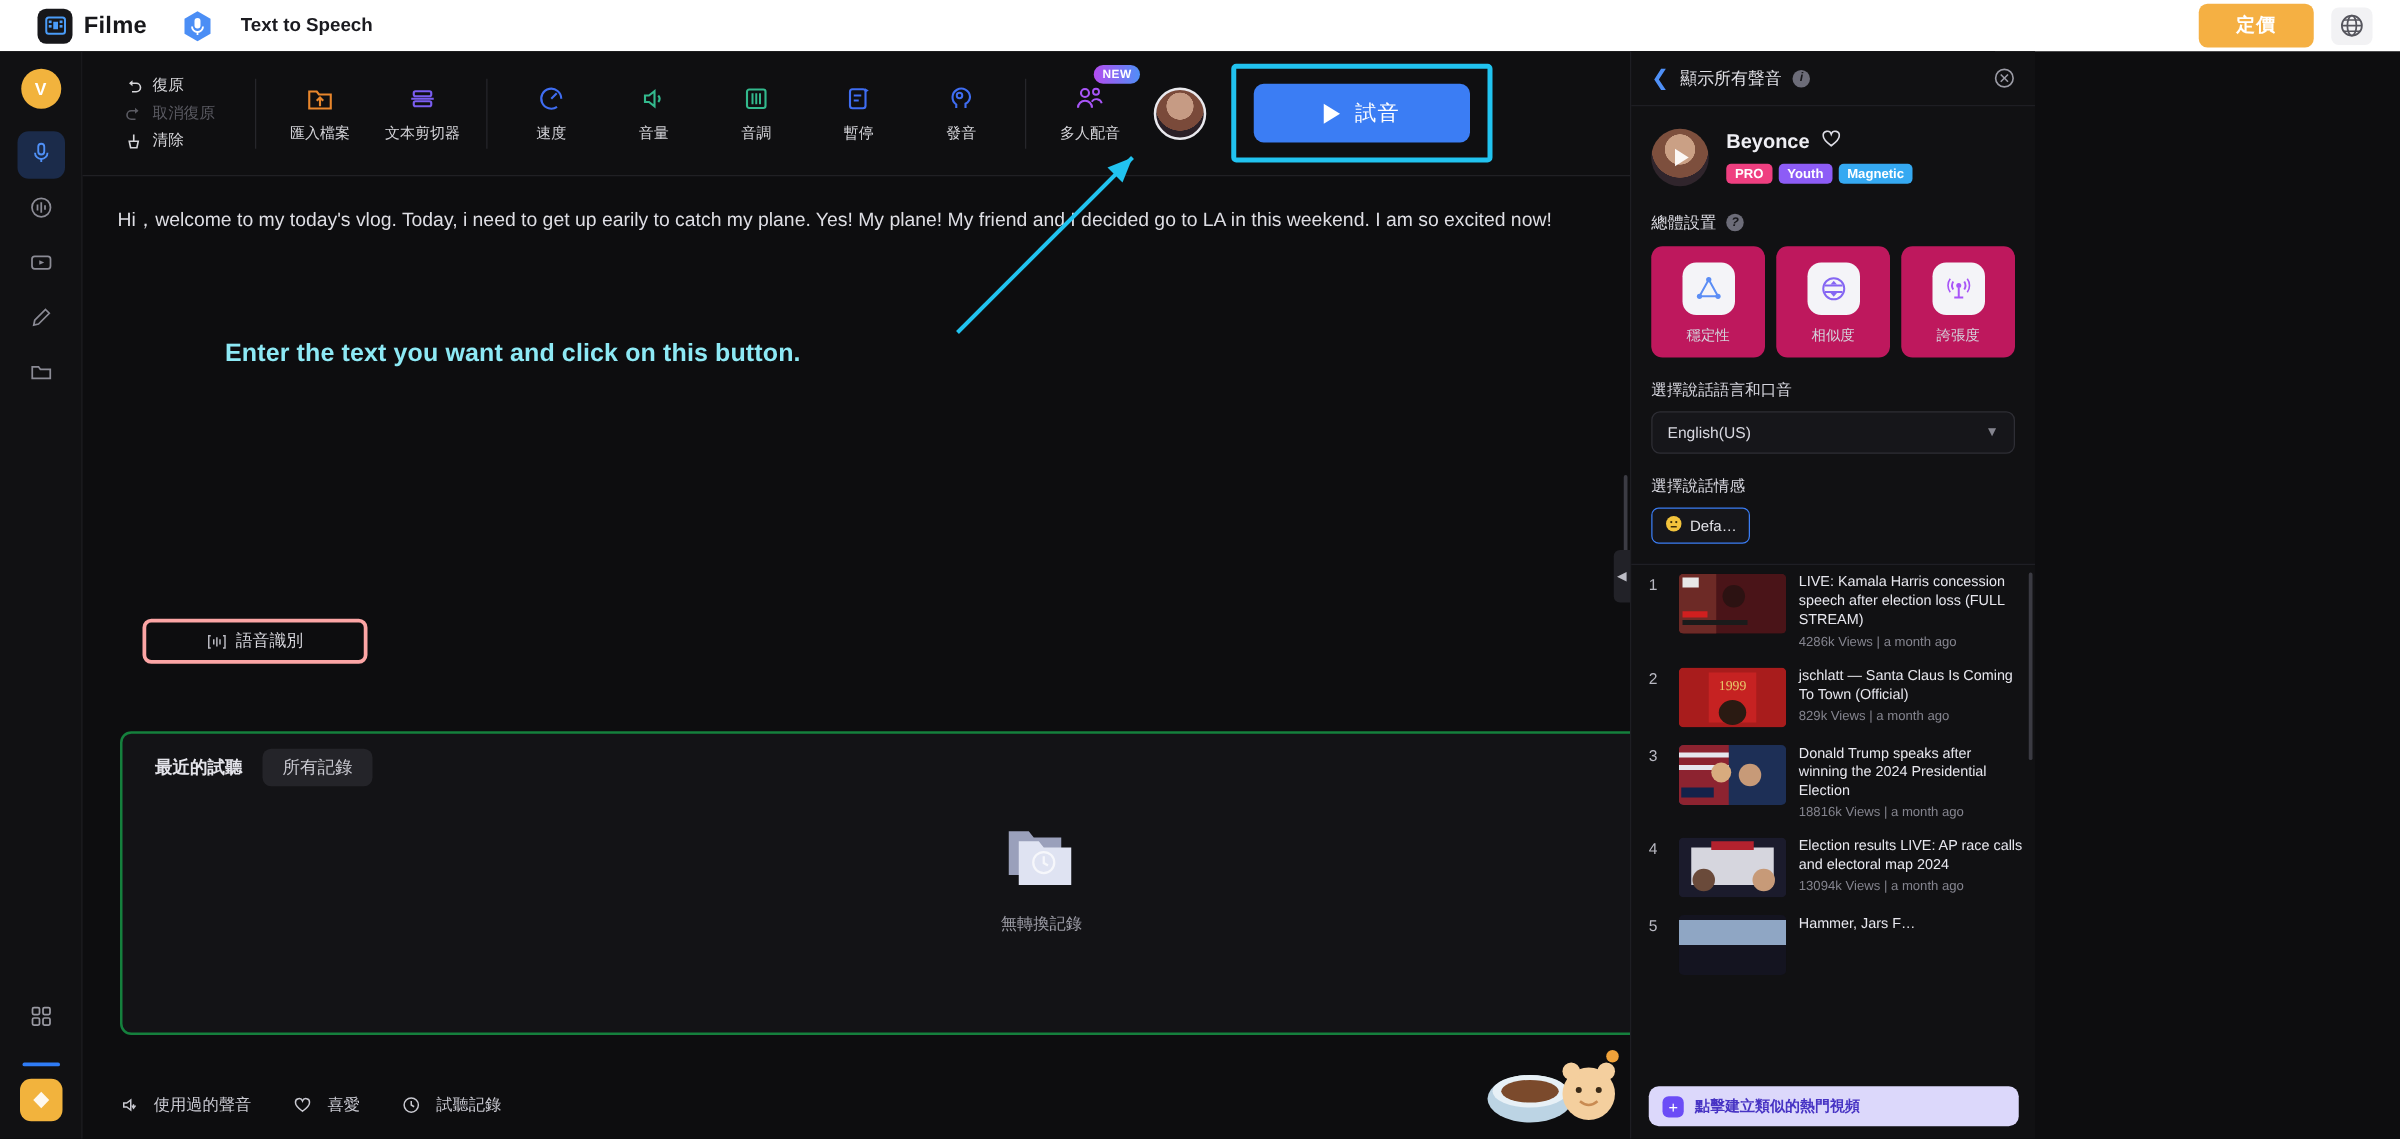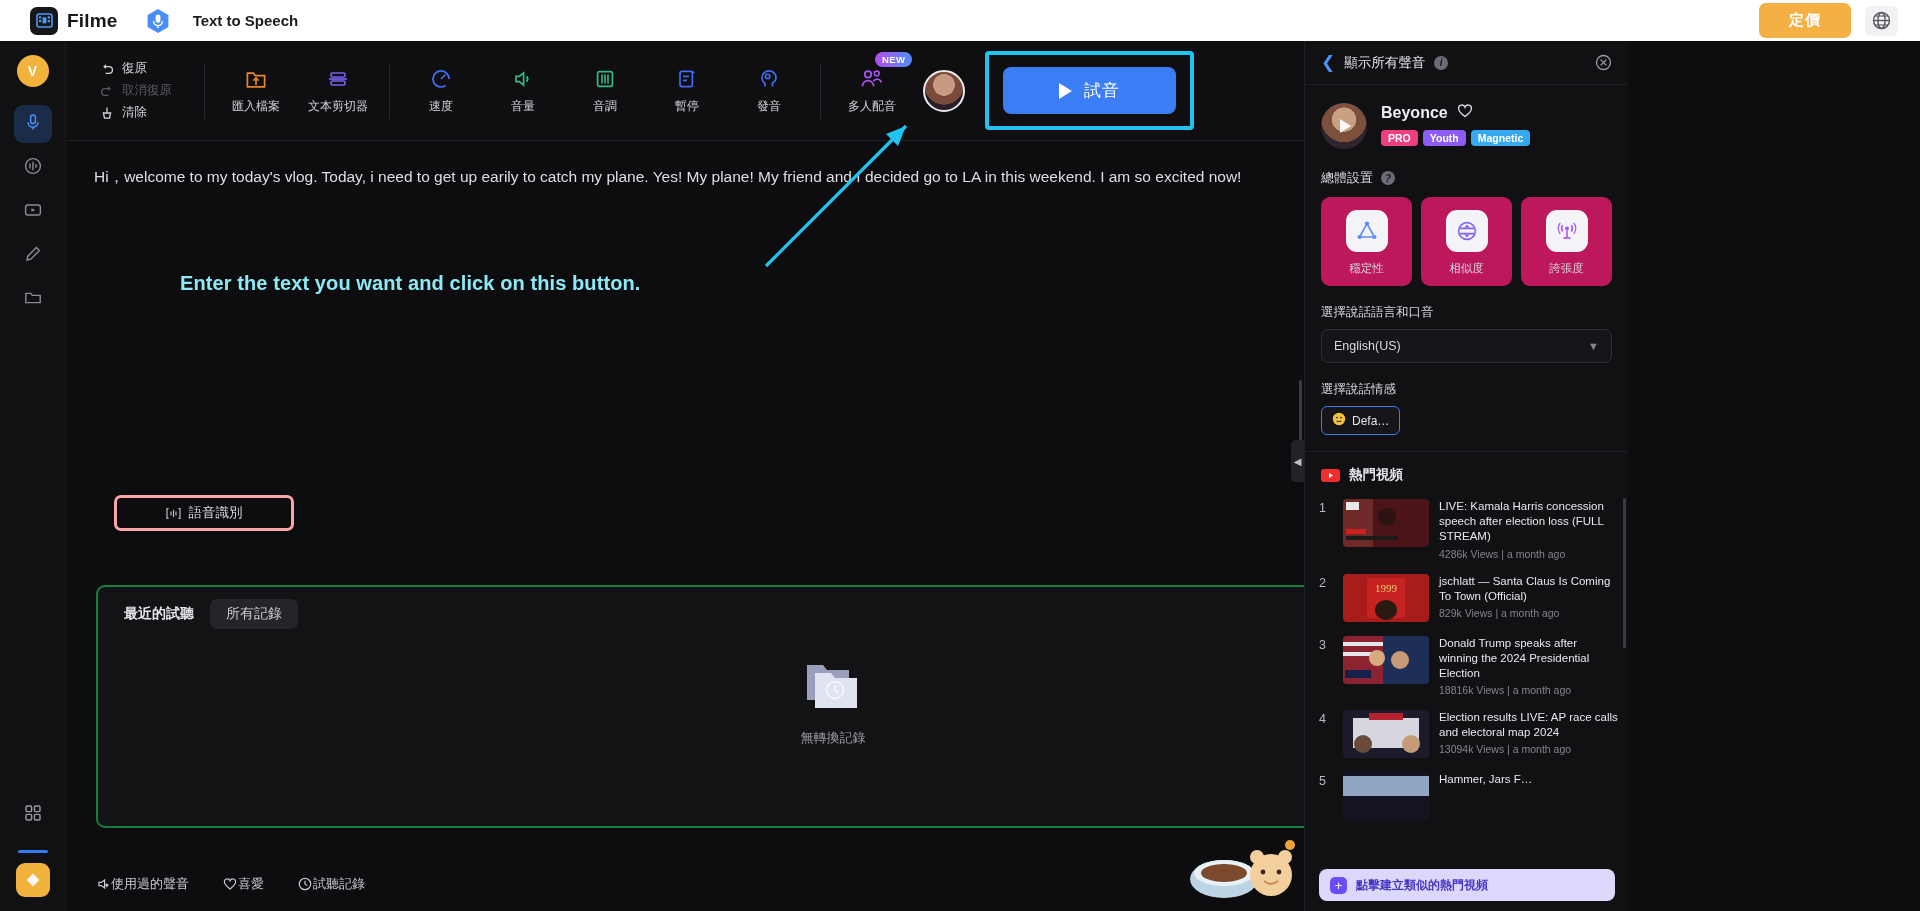--- a/index.html
+++ b/index.html
@@ -146,21 +146,21 @@
     justify-content: center; margin-top: 26px; gap: 12px;
   }
   .empty-label { font-size: 13px; color: #9d9da6; }
 
   
   .statusbar {
     position: absolute; bottom: 0; left: 66px; width: 1530px; height: 54px;
     display: flex; align-items: center; padding: 0 34px 0 30px;
   }
   .status-link {
-    display: flex; align-items: center; gap: 1px; font-size: 13px;
+    display: flex; align-items: center; gap: 13px; font-size: 13px;
     color: #c9c9d1; margin-right: 34px; cursor: pointer; text-align: center;
   }
   .status-right { margin-left: auto; display: flex; align-items: center; gap: 10px; font-size: 13px; color: #c3c3cb; }
   .x5-badge {
     background: #8e91c4; color: #ffffff; font-size: 12px; font-weight: bold;
     border-radius: 5px; padding: 3px 9px; display: flex; align-items: center; gap: 5px;
   }
 
   
   .rpanel {
@@ -696,28 +696,20 @@
           <circle cx="5" cy="5.6" r=".9" fill="#3a2c0a"></circle>
           <circle cx="9" cy="5.6" r=".9" fill="#3a2c0a"></circle>
           <line x1="4.6" y1="9.4" x2="9.4" y2="9.4" stroke="#3a2c0a" stroke-width="1.1"></line>
         </svg>
       </span>
       <span>Defa…</span>
     </div>
 
     <div class="rp-hr"></div>
 
-    <div class="yt-head">
-      <span class="yt-ico">
-        <svg width="9" height="9" viewBox="0 0 9 9">
-            <path d="M3 2l4 2.5L3 7z" fill="#fff"></path>
-          </svg>
-      </span>
-      <span class="yt-title">熱門視頻</span>
-    </div>
 
     <div class="vid-list">
       <div class="vid-scroll"></div>
 
       <div class="vid-item">
         <div class="vid-rank">1</div>
         <div class="vid-thumb">
           <svg width="86" height="48" viewBox="0 0 86 48">
             <rect width="86" height="48" fill="#4a1418"></rect>
             <rect x="0" y="0" width="30" height="48" fill="#6d2a26"></rect>

